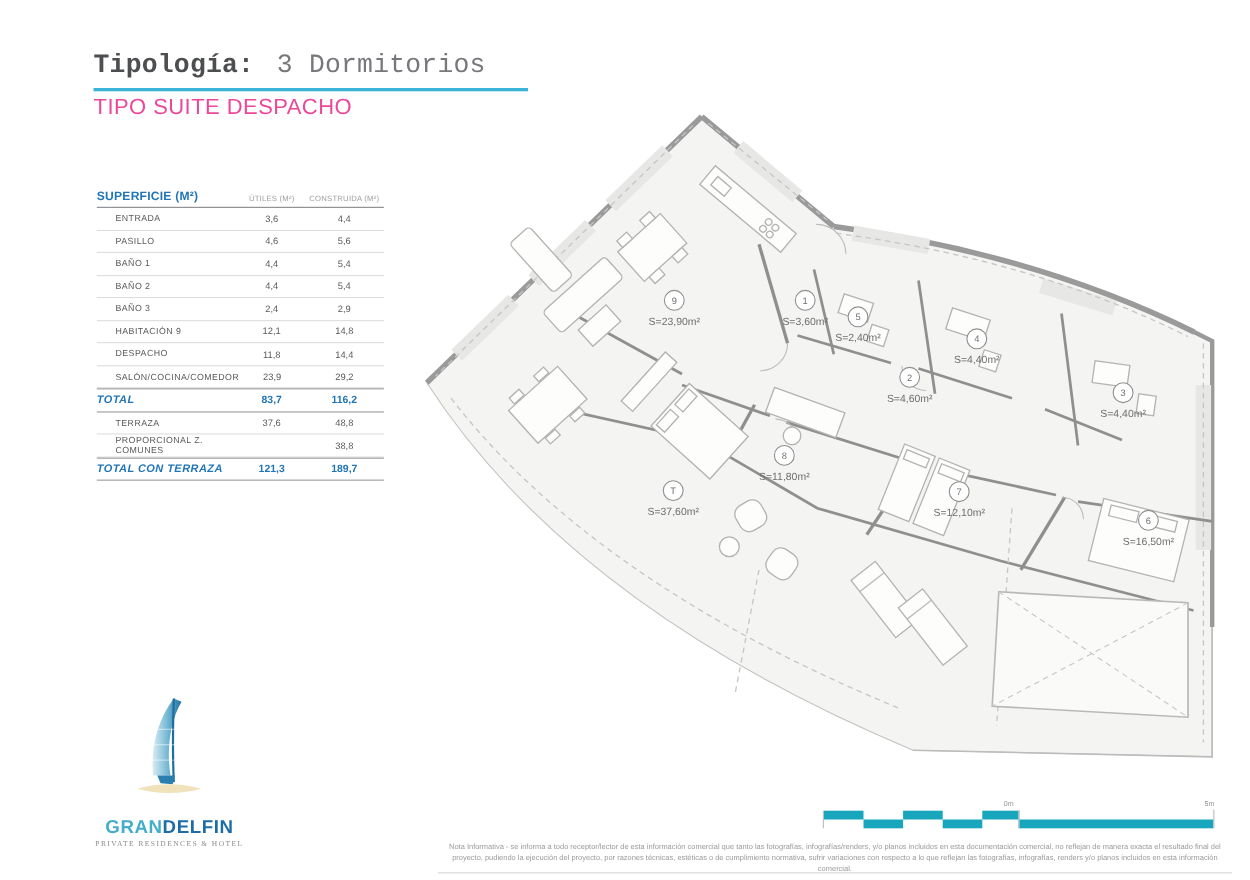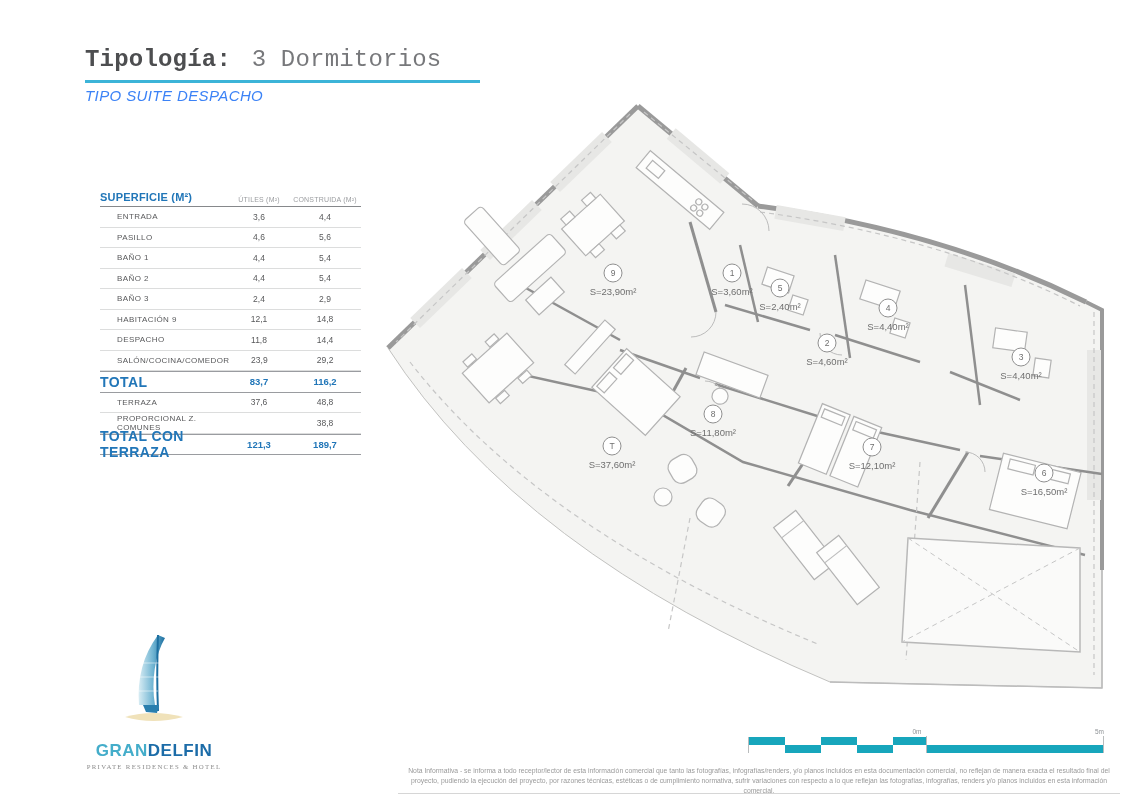--- a/index.html
+++ b/index.html
@@ -6,34 +6,34 @@
   body{width:1136px;height:800px;position:relative;overflow:hidden;
        font-family:"Liberation Sans","DejaVu Sans",sans-serif;color:#58595b;}
   .abs{position:absolute;}
 
   
   #page-header{left:85px;top:46px;width:420px;}
   #title-line{font-size:24px;letter-spacing:.2px;white-space:nowrap;font-family:Liberation Mono, monospace;}
   #title-bold{font-weight:700;color:#4d4e50;}
   #title-light{font-weight:400;color:#77787b;margin-left:6px;}
   #title-rule{left:85px;top:80px;width:395px;height:3px;background:#3cb4d8;}
-  #subtitle{left:85px;top:87px;font-size:15px;color:#3b82f6;letter-spacing:.4px;font-weight:400;font-style:italic;}
-
-  
-  #surface-table{left:100px;top:165px;width:261px;font-size:8.5px;margin-top:18px;}
+  #subtitle{left:85px;top:87px;font-size:20px;color:#ec4899;letter-spacing:.4px;font-weight:400;}
+
+  
+  #surface-table{left:88px;top:165px;width:261px;font-size:8.5px;}
   .t-head{display:flex;align-items:flex-end;height:20px;border-bottom:1px solid #86888b;padding-bottom:3px;}
   .t-head .t-title{flex:1;color:#2176b8;font-weight:700;font-size:11px;letter-spacing:.2px;}
   .t-head .t-col{width:60px;text-align:center;color:#9b9da0;font-size:7px;letter-spacing:.2px;}
   .t-head .t-col.c2{width:72px;}
   .srow{display:flex;align-items:center;height:19.5px;border-bottom:1px solid #dcdddd;}
   .srow .lbl{flex:1;padding-left:17px;font-size:8px;letter-spacing:.4px;color:#58595b;}
   .srow .v{width:60px;text-align:center;color:#58595b;}
   .srow .v.c2{width:72px;}
   .srow.total{border-top:1px solid #9a9ca0;border-bottom:1px solid #9a9ca0;}
-  .srow.total .lbl{padding-left:0;font-weight:700;color:#2176b8;font-size:14px;}
+  .srow.total .lbl{padding-left:0;font-weight:700;color:#2176b8;font-size:10px;font-style:italic;}
   .srow.total .v{font-weight:700;color:#2176b8;font-size:9.5px;}
 
   
   #floorplan{left:380px;top:100px;}
   .wall{stroke:#9a9a9a;fill:none;}
   .wall2{stroke:#8f8f8f;fill:none;}
   .thin{stroke:#bcbcbc;fill:none;}
   .dash{stroke:#c6c6c6;stroke-dasharray:5 4;fill:none;}
   .furn{stroke:#b3b3b3;fill:#fdfdfc;}
   .glass{fill:#e7e7e5;}

